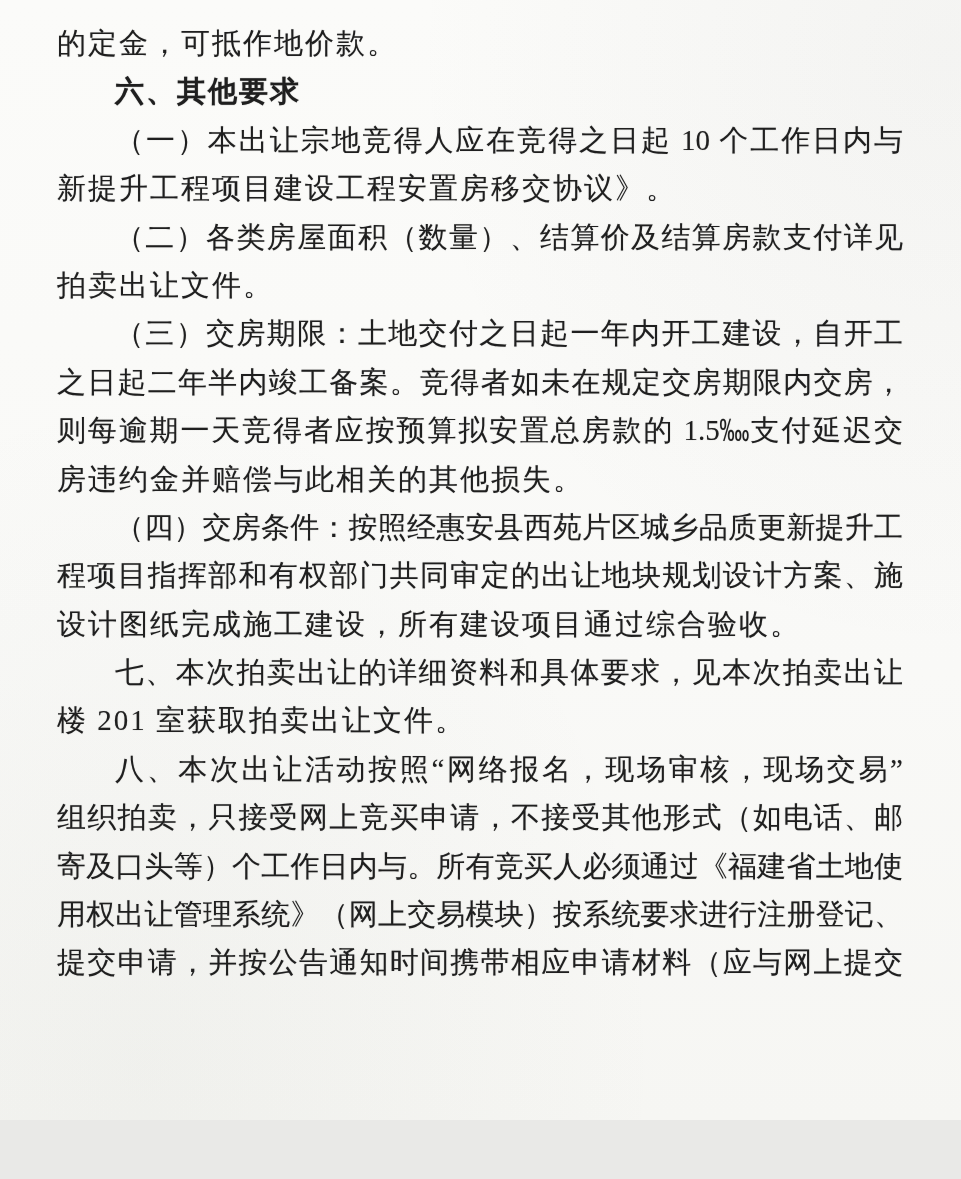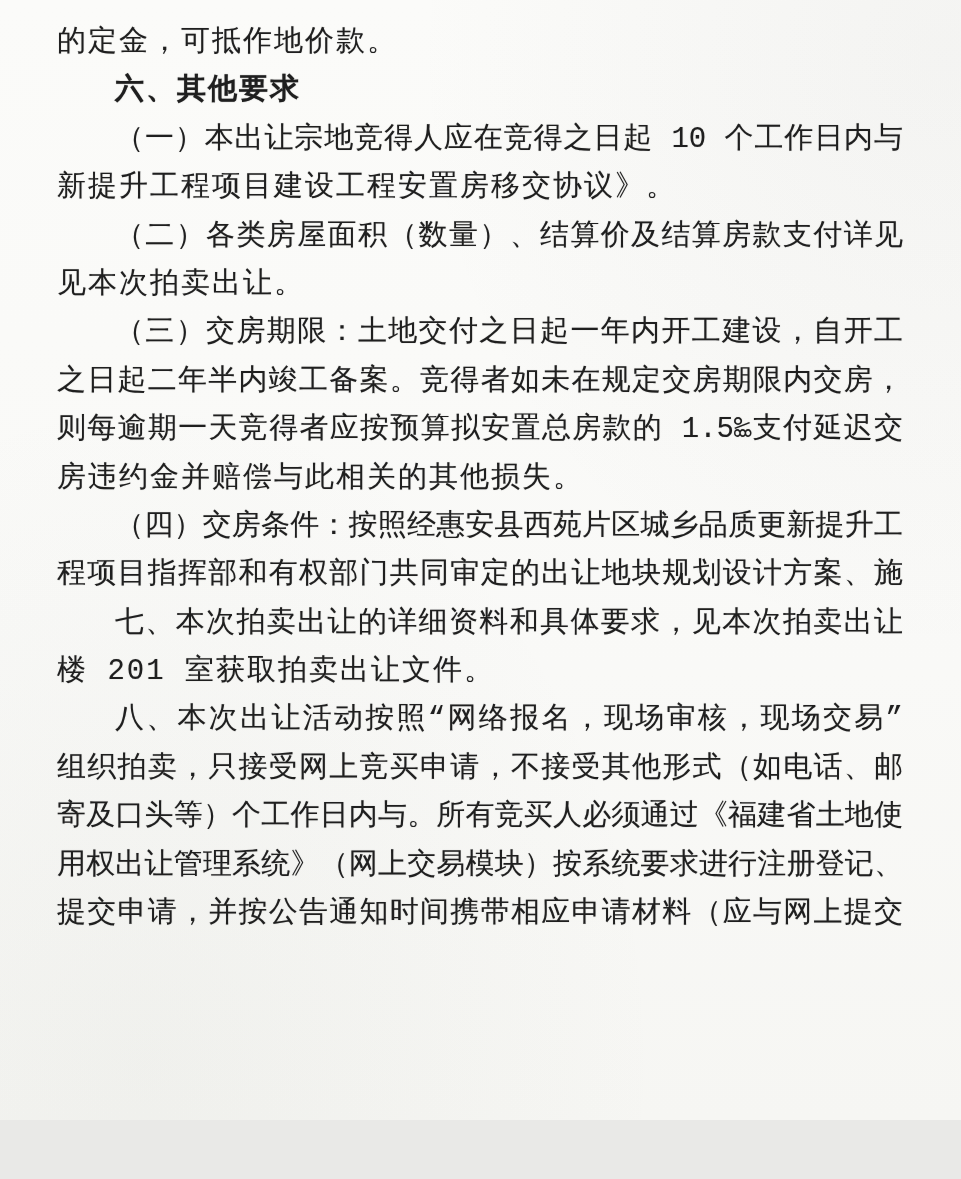--- a/index.html
+++ b/index.html
@@ -13,21 +13,21 @@
     overflow: hidden;
   }
   .page {
     position: relative;
     width: 961px;
     height: 1120px;
     background:
       radial-gradient(ellipse at 15% 95%, rgba(120,130,115,0.05), rgba(0,0,0,0) 45%),
       radial-gradient(ellipse at 98% 5%, rgba(110,110,110,0.05), rgba(0,0,0,0) 40%),
       linear-gradient(180deg, #fbfbf9 0%, #f9f9f7 60%, #f6f6f3 100%);
-    font-family: Liberation Mono, monospace;
+    font-family: Liberation Serif, serif;
     color: #1f1f1f;
     overflow: hidden;
   }
   .doc-body {
     position: absolute;
     left: 57px;
     top: 19px;
     width: 846px;
   }
   .line {
@@ -52,27 +52,28 @@
 </head>
 <body>
 
 <div class="page">
   <div class="doc-body" id="doc-body">
       <div class="line">的定金，可抵作地价款。</div>
       <div class="line bold" style="padding-left: 2em;">六、其他要求</div>
       <div class="line justify" style="padding-left: 2em;">（一）本出让宗地竞得人应在竞得之日起 10 个工作日内与</div>
       <div class="line">新提升工程项目建设工程安置房移交协议》。</div>
       <div class="line justify" style="padding-left: 2em;">（二）各类房屋面积（数量）、结算价及结算房款支付详见</div>
-      <div class="line">见本次拍卖出让。</div>
+      <div class="line">拍卖出让文件。</div>
       <div class="line justify" style="padding-left: 2em;">（三）交房期限：土地交付之日起一年内开工建设，自开工</div>
       <div class="line justify">之日起二年半内竣工备案。竞得者如未在规定交房期限内交房，</div>
       <div class="line justify">则每逾期一天竞得者应按预算拟安置总房款的 1.5‱支付延迟交</div>
       <div class="line">房违约金并赔偿与此相关的其他损失。</div>
       <div class="line justify" style="padding-left: 2em;">（四）交房条件：按照经惠安县西苑片区城乡品质更新提升工</div>
       <div class="line justify">程项目指挥部和有权部门共同审定的出让地块规划设计方案、施</div>
+      <div class="line">设计图纸完成施工建设，所有建设项目通过综合验收。</div>
       <div class="line justify" style="padding-left: 2em;">七、本次拍卖出让的详细资料和具体要求，见本次拍卖出让</div>
       <div class="line">楼 201 室获取拍卖出让文件。</div>
       <div class="line justify" style="padding-left: 2em;">八、本次出让活动按照“网络报名，现场审核，现场交易”</div>
       <div class="line justify">组织拍卖，只接受网上竞买申请，不接受其他形式（如电话、邮</div>
       <div class="line justify">寄及口头等）个工作日内与。所有竞买人必须通过《福建省土地使</div>
       <div class="line justify">用权出让管理系统》（网上交易模块）按系统要求进行注册登记、</div>
       <div class="line justify">提交申请，并按公告通知时间携带相应申请材料（应与网上提交</div>
     </div>
 </div>
 

